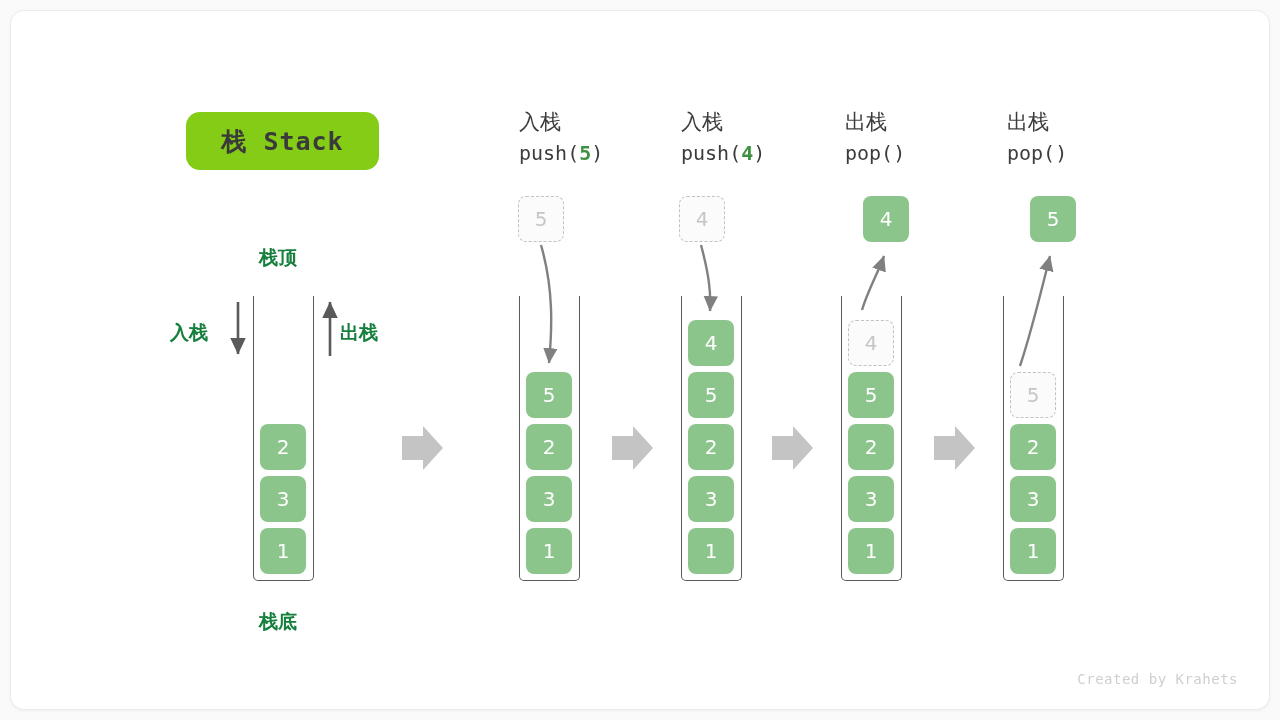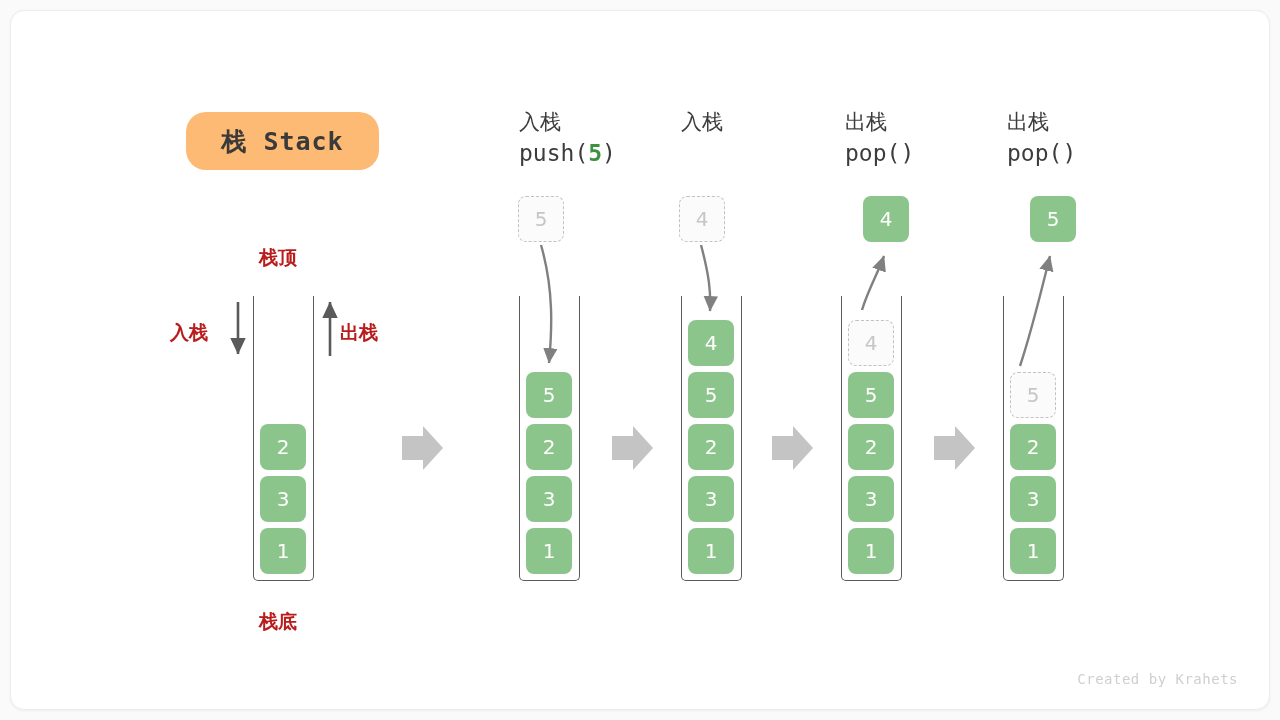--- a/index.html
+++ b/index.html
@@ -26,54 +26,54 @@
     border: 1px solid #ececec;
     box-shadow: 0 1px 3px rgba(0,0,0,0.05);
     box-sizing: border-box;
   }
   .title-badge {
     position: absolute;
     left: 186px;
     top: 112px;
     width: 193px;
     height: 58px;
-    background: #fdba74;
-    border-radius: 20px;
+    background: #84cc16;
+    border-radius: 14px;
     display: flex;
     align-items: center;
     justify-content: center;
     font-family: "DejaVu Sans Mono", "Liberation Mono", monospace;
     font-size: 25px;
     font-weight: bold;
     color: #3a3a3a;
     letter-spacing: 1px;
   }
   .cn-label {
     position: absolute;
     font-family: "DejaVu Sans", "Liberation Sans", sans-serif;
     font-size: 19px;
     font-weight: bold;
-    color: #b91c1c;
+    color: #15803d;
     white-space: nowrap;
   }
   .op-head {
     position: absolute;
     width: 170px;
     text-align: left;
     color: #3c3c3c;
   }
   .op-head .op-cn {
     font-family: "DejaVu Sans", "Liberation Sans", sans-serif;
     font-size: 21px;
     line-height: 30px;
     white-space: nowrap;
   }
   .op-head .op-code {
     font-family: "DejaVu Sans Mono", "Liberation Mono", monospace;
-    font-size: 23px;
+    font-size: 20px;
     line-height: 32px;
     white-space: nowrap;
     color: #3c3c3c;
   }
   .op-head .op-code .argv {
     color: #3f9142;
     font-weight: bold;
   }
   .stack-frame {
     position: absolute;
@@ -138,20 +138,21 @@
   <div class="cn-label" style="left:259px; top:609px;">栈底</div>
   <div class="cn-label" style="left:170px; top:320px;">入栈</div>
   <div class="cn-label" style="left:340px; top:320px;">出栈</div>
 
   <div class="op-head" style="left:519px; top:107px;">
     <div class="op-cn">入栈</div>
     <div class="op-code"><span>push(</span><span class="argv">5</span><span>)</span></div>
   </div>
   <div class="op-head" style="left:681px; top:107px;">
     <div class="op-cn">入栈</div>
+    <div class="op-code"><span>push(</span><span class="argv">4</span><span>)</span></div>
   </div>
   <div class="op-head" style="left:845px; top:107px;">
     <div class="op-cn">出栈</div>
     <div class="op-code"><span>pop(</span><span class="argv"></span><span>)</span></div>
   </div>
   <div class="op-head" style="left:1007px; top:107px;">
     <div class="op-cn">出栈</div>
     <div class="op-code"><span>pop(</span><span class="argv"></span><span>)</span></div>
   </div>
 

